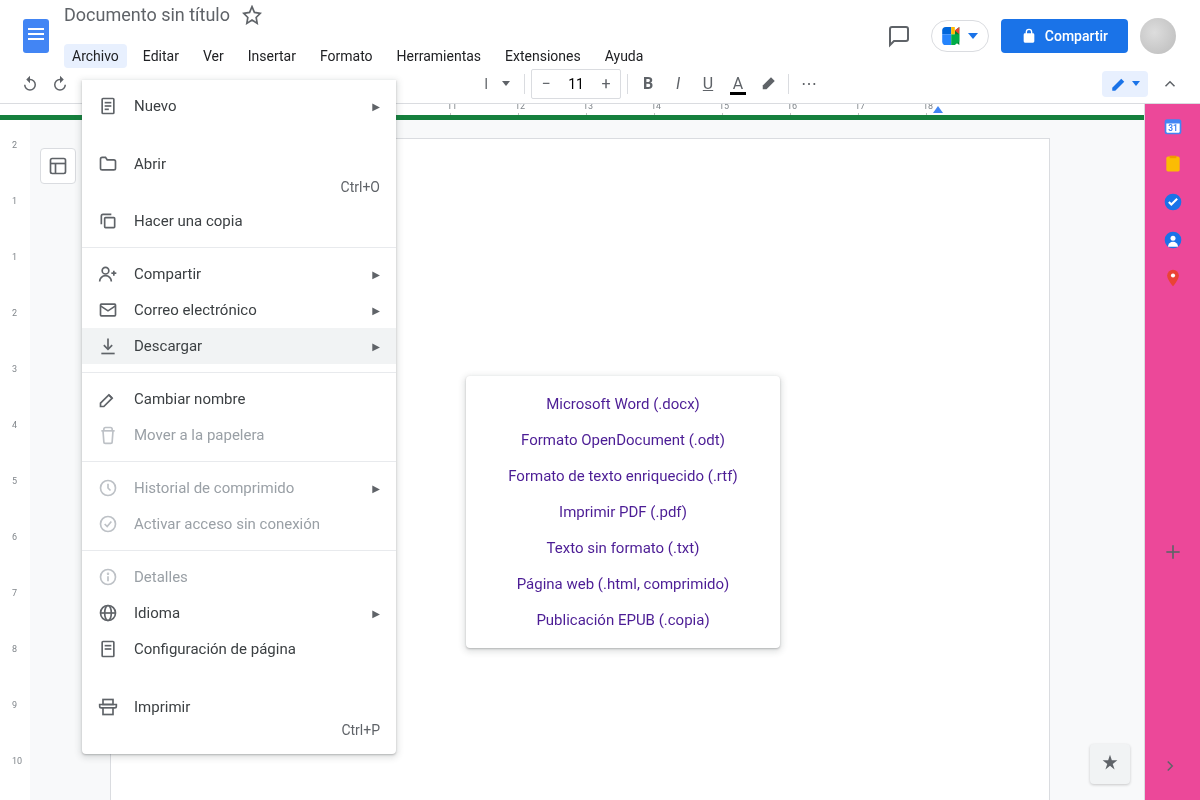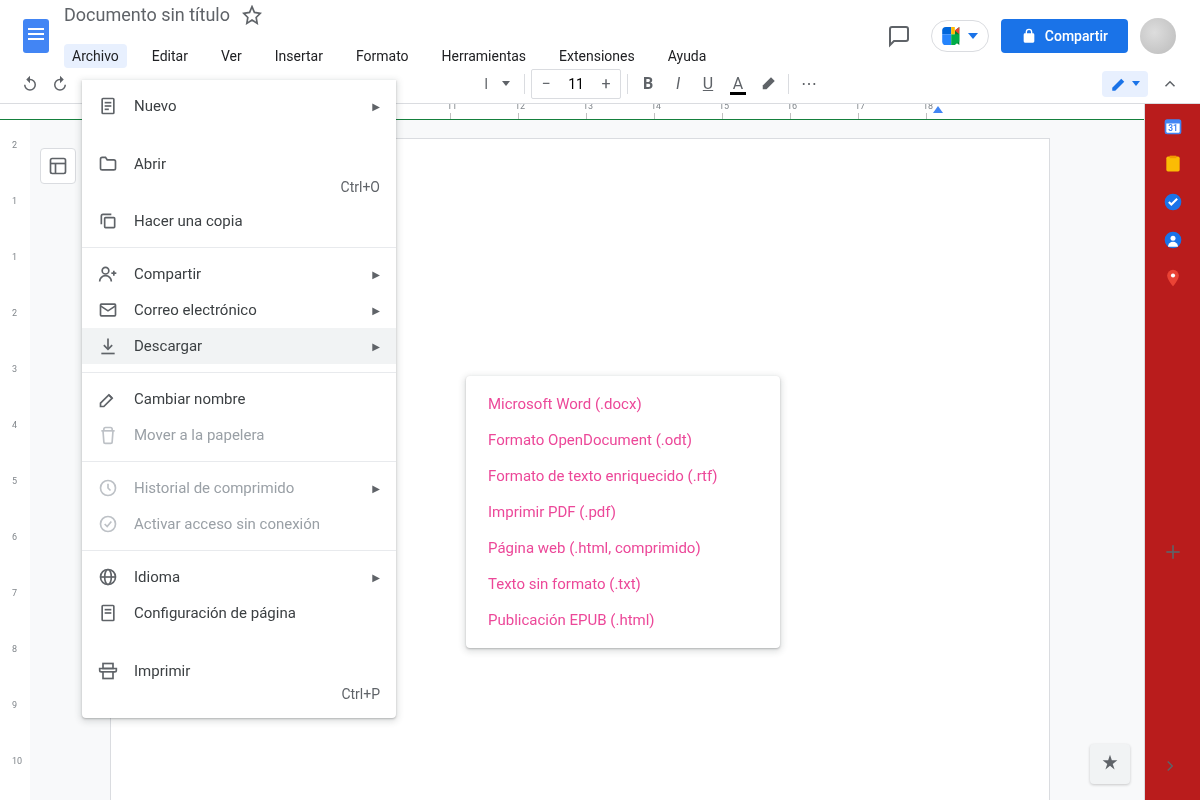--- a/index.html
+++ b/index.html
@@ -6,65 +6,65 @@
 body { width: 1200px; height: 800px; overflow: hidden; background: #fff; position: relative; }
 
 .header { display: flex; align-items: center; padding: 8px 24px 0 16px; height: 64px; }
 .logo { width: 40px; height: 40px; display: flex; align-items: center; justify-content: center; margin-right: 8px; }
 .logo-box { width: 26px; height: 34px; background: #4285f4; border-radius: 3px; position: relative; }
 .logo-box::after { content: ''; position: absolute; left: 5px; top: 9px; width: 16px; height: 2px; background: #fff; box-shadow: 0 5px 0 #fff, 0 10px 0 #fff; }
 .title-area { flex: 1; }
 .title-row { display: flex; align-items: center; gap: 12px; }
 .doc-title { font-size: 18px; color: #5f6368; font-weight: 400; }
 .star { width: 20px; height: 20px; color: #5f6368; }
-.menubar { display: flex; gap: 17px; margin-top: 19px; }
+.menubar { display: flex; gap: 8px; margin-top: 19px; }
 .menu-item { padding: 4px 8px; font-size: 14px; color: #202124; border-radius: 4px; cursor: pointer; }
 .menu-item.active { background: #e8f0fe; }
 .header-right { display: flex; align-items: center; gap: 12px; }
 .icon-btn { width: 40px; height: 40px; display: flex; align-items: center; justify-content: center; border-radius: 50%; cursor: pointer; color: #5f6368; }
 .meet-btn { display: flex; align-items: center; gap: 4px; padding: 6px 10px; border: 1px solid #dadce0; border-radius: 20px; cursor: pointer; }
 .share-btn { background: #1a73e8; color: #fff; border: none; border-radius: 4px; padding: 9px 20px; font-size: 14px; font-weight: 500; display: flex; align-items: center; gap: 8px; cursor: pointer; }
 .avatar { width: 36px; height: 36px; border-radius: 50%; background: radial-gradient(circle at 40% 40%, #ddd, #bbb); cursor: pointer; }
 
 .toolbar { display: flex; align-items: center; padding: 4px 16px; border-bottom: 1px solid #dadce0; height: 40px; gap: 2px; }
 .tb-btn { width: 28px; height: 28px; display: flex; align-items: center; justify-content: center; border-radius: 2px; cursor: pointer; color: #5f6368; }
 .tb-sep { width: 1px; height: 20px; background: #dadce0; margin: 0 4px; }
 .font-size { display: flex; align-items: center; border: 1px solid #dadce0; border-radius: 2px; }
 .font-size-val { width: 32px; text-align: center; font-size: 14px; }
 .tb-select { display: flex; align-items: center; gap: 14px; padding: 0 8px; font-size: 14px; color: #5f6368; cursor: pointer; min-width: 60px; justify-content: flex-end; }
 .tb-right { margin-left: auto; display: flex; align-items: center; gap: 8px; }
 .pen-btn { background: #e8f0fe; border-radius: 4px; padding: 4px 8px; display: flex; align-items: center; gap: 4px; color: #1a73e8; }
 
-.ruler-h { height: 16px; background: #fff; border-bottom: 1px solid #15803d; position: relative; font-size: 9px; color: #80868b; overflow: hidden; }
+.ruler-h { height: 16px; background: #fff; border-bottom: 5px solid #15803d; position: relative; font-size: 9px; color: #80868b; overflow: hidden; }
 .ruler-h .marks { position: absolute; left: 110px; top: 0; display: flex; }
 .ruler-h .mark { width: 68px; text-align: left; border-left: 1px solid #c0c0c0; height: 6px; margin-top: 9px; position: relative; }
 .ruler-h .mark span { position: absolute; top: -12px; left: -4px; }
 
 .workspace { display: flex; height: calc(100% - 120px); background: #f8f9fa; position: relative; }
 .ruler-v { width: 30px; background: #fff; position: relative; font-size: 9px; color: #80868b; }
 .ruler-v .vmark { position: absolute; left: 12px; }
 .outline-btn { position: absolute; left: 40px; top: 28px; width: 36px; height: 36px; border: 1px solid #dadce0; border-radius: 4px; background: #fff; display: flex; align-items: center; justify-content: center; color: #5f6368; cursor: pointer; }
 .page { position: absolute; left: 110px; top: 18px; width: 940px; height: 760px; background: #fff; border: 1px solid #dadce0; }
 
-.sidepanel { position: absolute; right: 0; top: 104px; width: 56px; height: calc(100% - 104px); background: #b91c1c; border-left: 1px solid #dadce0; display: flex; flex-direction: column; align-items: center; padding-top: 12px; gap: 18px; }
+.sidepanel { position: absolute; right: 0; top: 104px; width: 56px; height: calc(100% - 104px); background: #ec4899; border-left: 1px solid #dadce0; display: flex; flex-direction: column; align-items: center; padding-top: 12px; gap: 18px; }
 .sp-icon { width: 20px; height: 20px; cursor: pointer; }
 
 .dropdown { position: absolute; left: 82px; top: 80px; width: 314px; background: #fff; border-radius: 0 0 4px 4px; box-shadow: 0 2px 6px 2px rgba(60,64,67,.15), 0 1px 2px rgba(60,64,67,.3); padding: 8px 0; z-index: 100; }
 .dd-item { display: flex; align-items: center; padding: 8px 16px; cursor: pointer; font-size: 15px; color: #3c4043; gap: 16px; position: relative; }
 .dd-item.hover { background: #f1f3f4; }
 .dd-item.disabled { color: #9aa0a6; cursor: default; }
 .dd-icon { width: 20px; height: 20px; display: flex; align-items: center; justify-content: center; color: #5f6368; flex-shrink: 0; }
 .dd-item.disabled .dd-icon { color: #bdc1c6; }
 .dd-label { flex: 1; }
 .dd-arrow { color: #5f6368; font-size: 10px; }
 .dd-shortcut { color: #5f6368; font-size: 14px; margin-top: 47px; }
 .dd-sep { height: 1px; background: #e8eaed; margin: 8px 0; }
 
 .submenu { position: absolute; left: 466px; top: 376px; width: 314px; background: #fff; border-radius: 4px; box-shadow: 0 2px 6px 2px rgba(60,64,67,.15), 0 1px 2px rgba(60,64,67,.3); padding: 10px 0; z-index: 101; }
-.sm-item { padding: 9px 22px; cursor: pointer; font-size: 15px; color: #ec4899; }
+.sm-item { padding: 9px 22px; cursor: pointer; font-size: 15px; color: #4c1d95; text-align: center; }
 
 .explore-btn { position: absolute; right: 70px; bottom: 16px; width: 40px; height: 40px; background: #f1f3f4; border-radius: 4px; display: flex; align-items: center; justify-content: center; box-shadow: 0 1px 3px rgba(0,0,0,.2); cursor: pointer; color: #5f6368; }
 .side-toggle { position: absolute; right: 12px; bottom: 16px; width: 36px; height: 36px; display: flex; align-items: center; justify-content: center; cursor: pointer; color: #5f6368; }
 
 svg { display: block; }
 .text-color-btn { position: relative; }
 .text-color-btn::after { content: ''; position: absolute; bottom: 3px; left: 6px; width: 16px; height: 3px; background: #000; }
 .ruler-indicator { position: absolute; top: 2px; width: 0; height: 0; border-left: 5px solid transparent; border-right: 5px solid transparent; border-bottom: 7px solid #4285f4; }
 </style>
 </head>
@@ -394,20 +394,30 @@
     <div class="dd-item disabled">
       <div class="dd-icon">
         <svg width="20" height="20" viewBox="0 0 24 24" fill="none" stroke="currentColor" stroke-width="2">
           <circle cx="12" cy="12" r="9"></circle>
           <path d="M8 12l3 3 5-6"></path>
         </svg>
       </div>
       <div class="dd-label">Activar acceso sin conexión</div>
     </div>
     <div class="dd-sep"></div>
+    <div class="dd-item disabled">
+      <div class="dd-icon">
+        <svg width="20" height="20" viewBox="0 0 24 24" fill="none" stroke="currentColor" stroke-width="2">
+          <circle cx="12" cy="12" r="9"></circle>
+          <line x1="12" y1="11" x2="12" y2="17"></line>
+          <circle cx="12" cy="8" r="0.5" fill="currentColor"></circle>
+        </svg>
+      </div>
+      <div class="dd-label">Detalles</div>
+    </div>
     <div class="dd-item">
       <div class="dd-icon">
         <svg width="20" height="20" viewBox="0 0 24 24" fill="none" stroke="currentColor" stroke-width="2">
           <circle cx="12" cy="12" r="9"></circle>
           <ellipse cx="12" cy="12" rx="4" ry="9"></ellipse>
           <line x1="3" y1="12" x2="21" y2="12"></line>
         </svg>
       </div>
       <div class="dd-label">Idioma</div>
       <div class="dd-arrow">▶</div>
@@ -432,23 +442,23 @@
       </div>
       <div class="dd-label">Imprimir</div>
       <div class="dd-shortcut">Ctrl+P</div>
     </div>
   </div>
 <div class="submenu" id="download-submenu">
     <div class="sm-item">Microsoft Word (.docx)</div>
     <div class="sm-item">Formato OpenDocument (.odt)</div>
     <div class="sm-item">Formato de texto enriquecido (.rtf)</div>
     <div class="sm-item">Imprimir PDF (.pdf)</div>
+    <div class="sm-item">Texto sin formato (.txt)</div>
     <div class="sm-item">Página web (.html, comprimido)</div>
-    <div class="sm-item">Texto sin formato (.txt)</div>
-    <div class="sm-item">Publicación EPUB (.html)</div>
+    <div class="sm-item">Publicación EPUB (.copia)</div>
   </div>
 
 <div class="explore-btn">
   <svg width="22" height="22" viewBox="0 0 24 24" fill="currentColor">
       <path d="M12 2l2 6h6l-5 4 2 6-5-4-5 4 2-6-5-4h6z"></path>
     </svg>
 </div>
 <div class="side-toggle">
   <svg width="18" height="18" viewBox="0 0 24 24" fill="none" stroke="currentColor" stroke-width="2">
       <path d="M9 18l6-6-6-6"></path>

